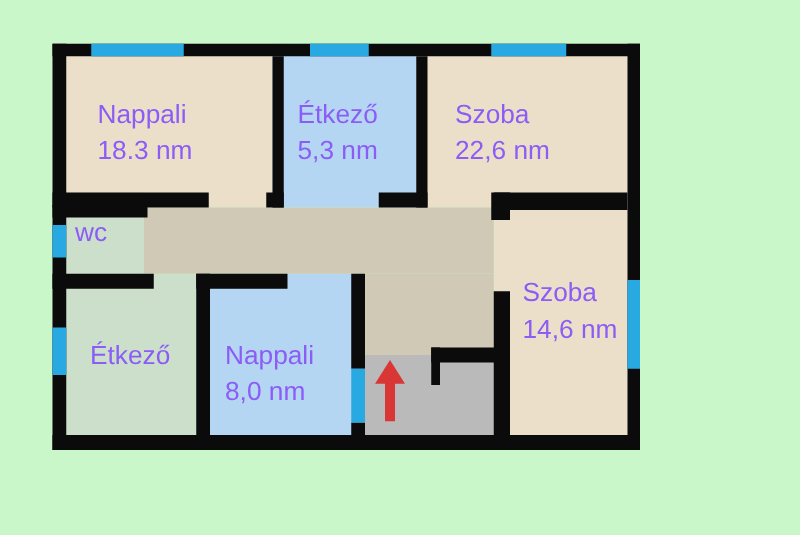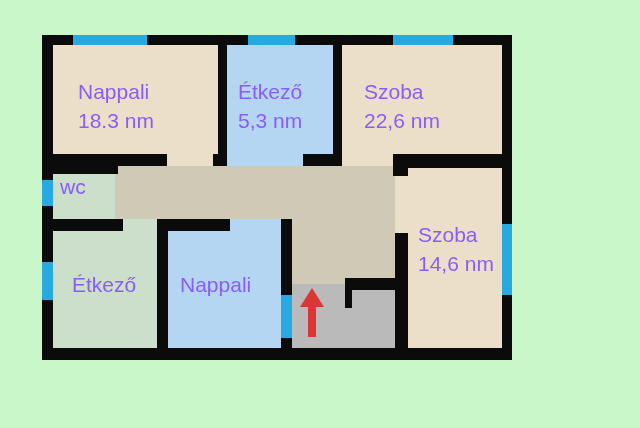--- a/index.html
+++ b/index.html
@@ -99,15 +99,16 @@
     <div>14,6 nm</div>
   </div>
   <div class="room-label" style="left:60px;top:172px">
     <div>wc</div>
   </div>
   <div class="room-label" style="left:72px;top:270px">
     <div>Étkező</div>
   </div>
   <div class="room-label" style="left:180px;top:270px">
     <div>Nappali</div>
+    <div>8,0 nm</div>
   </div>
 
 </div>
 
 </body></html>

